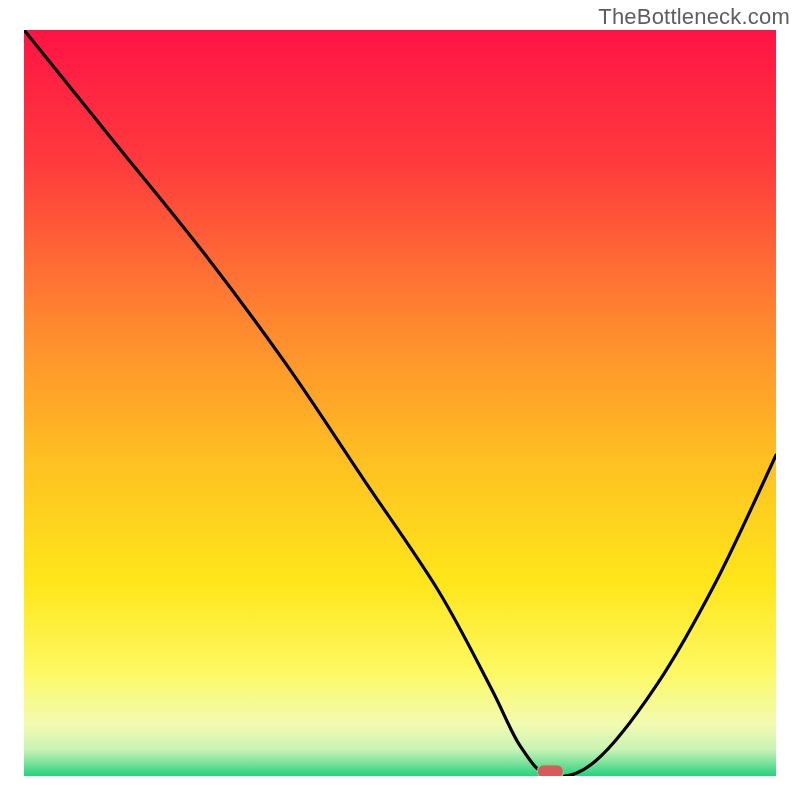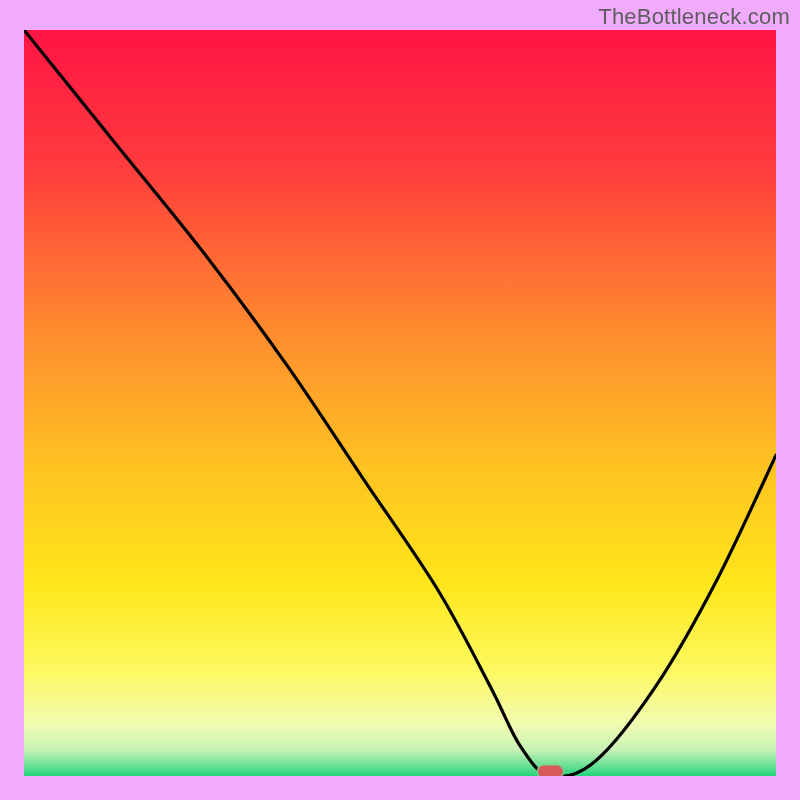--- a/index.html
+++ b/index.html
@@ -10,21 +10,21 @@
     background: #000;
     overflow: hidden;
     font-family: Arial, Helvetica, sans-serif;
   }
   .frame {
     position: absolute;
     left: 0;
     top: 0;
     width: 800px;
     height: 800px;
-    background: #f0abfc;
+    background: #ffffff;
   }
   .attribution {
     position: absolute;
     top: 4px;
     right: 10px;
     color: #5e5e5e;
     font-size: 22px;
     font-weight: 500;
     letter-spacing: 0.2px;
   }

